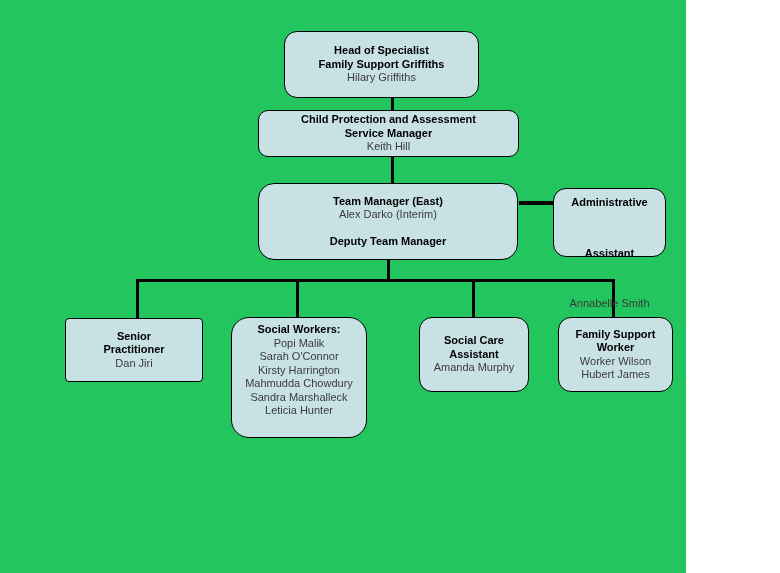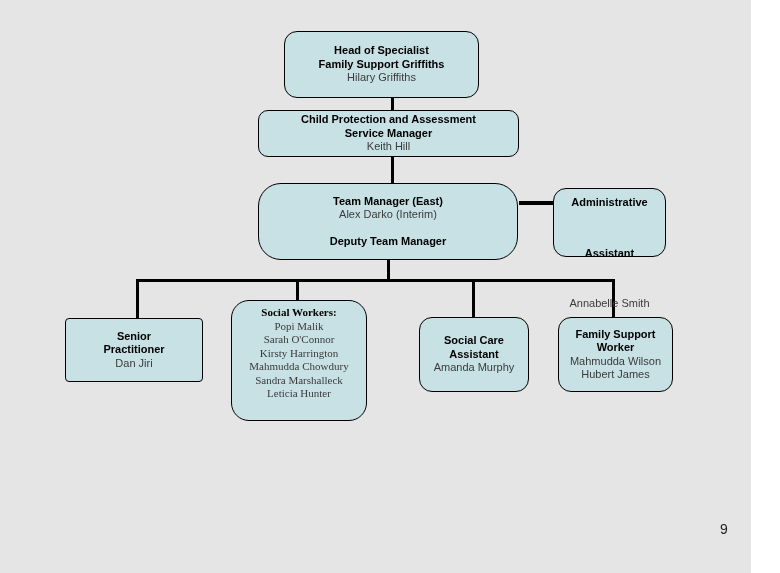--- a/index.html
+++ b/index.html
@@ -1,19 +1,19 @@
 <!DOCTYPE html>
 <html><head>
 <meta charset="utf-8">
 <style>
   html,body{margin:0;padding:0;background:#ffffff;}
   .slide{
     position:relative;
-    width:751px;height:573px;
-    background:#e5e5e5;
+    width:686px;height:573px;
+    background:#22c55e;
     font-family:"Liberation Sans",sans-serif;
     overflow:hidden;
   }
   .node{
     position:absolute;
     box-sizing:border-box;
     background:#c8e1e5;
     border:1.5px solid #000;
     display:flex;flex-direction:column;
     align-items:center;justify-content:center;
@@ -21,24 +21,24 @@
     font-size:11px;line-height:13.5px;
     color:#3b3b3b;
   }
   .node .ln{width:100%;}
   .node .ln.b{font-weight:bold;color:#000;}
   .node .gap{height:13px;}
   .top-align{justify-content:flex-start;}
   .c{position:absolute;background:#000;}
   #box-head{left:284px;top:31px;width:195px;height:67px;border-radius:13px;}
   #box-sm{left:258px;top:110px;width:261px;height:47px;border-radius:10px;}
-  #box-tm{left:258px;top:183px;width:260px;height:77px;border-radius:23px;}
+  #box-tm{left:258px;top:183px;width:260px;height:77px;border-radius:16px;}
   #box-aa{left:553px;top:188px;width:113px;height:69px;border-radius:13px;padding-top:7px;gap:37px;}
   #box-sp{left:65px;top:318px;width:138px;height:64px;border-radius:4px;}
-  #box-sw{left:231px;top:300px;width:136px;height:121px;border-radius:18px;padding-top:5px;font-family:Liberation Serif, serif;}
+  #box-sw{left:231px;top:317px;width:136px;height:121px;border-radius:18px;padding-top:5px;}
   #box-sca{left:419px;top:317px;width:110px;height:75px;border-radius:13px;}
   #box-fsw{left:558px;top:317px;width:115px;height:75px;border-radius:13px;}
   #ln-v1{left:391px;top:98px;width:3px;height:14px;}
   #ln-v2{left:391px;top:156px;width:3px;height:28px;}
   #ln-h-admin{left:519px;top:201px;width:35px;height:4px;}
   #ln-v3{left:387px;top:259px;width:3px;height:22px;}
   #ln-h2{left:136px;top:279px;width:479px;height:3px;}
   #ln-d1{left:136px;top:279px;width:3px;height:40px;}
   #ln-d2{left:296px;top:279px;width:3px;height:39px;}
   #ln-d3{left:472px;top:279px;width:3px;height:39px;}
@@ -106,19 +106,19 @@
 
   <div class="node" id="box-sca">
     <div class="ln b">Social Care</div>
     <div class="ln b">Assistant</div>
     <div class="ln">Amanda Murphy</div>
   </div>
 
   <div class="node" id="box-fsw">
     <div class="ln b">Family Support</div>
     <div class="ln b">Worker</div>
-    <div class="ln">Mahmudda Wilson</div>
+    <div class="ln">Worker Wilson</div>
     <div class="ln">Hubert James</div>
   </div>
 
   <div class="page-num">9</div>
 
 </div>
 
 </body></html>

